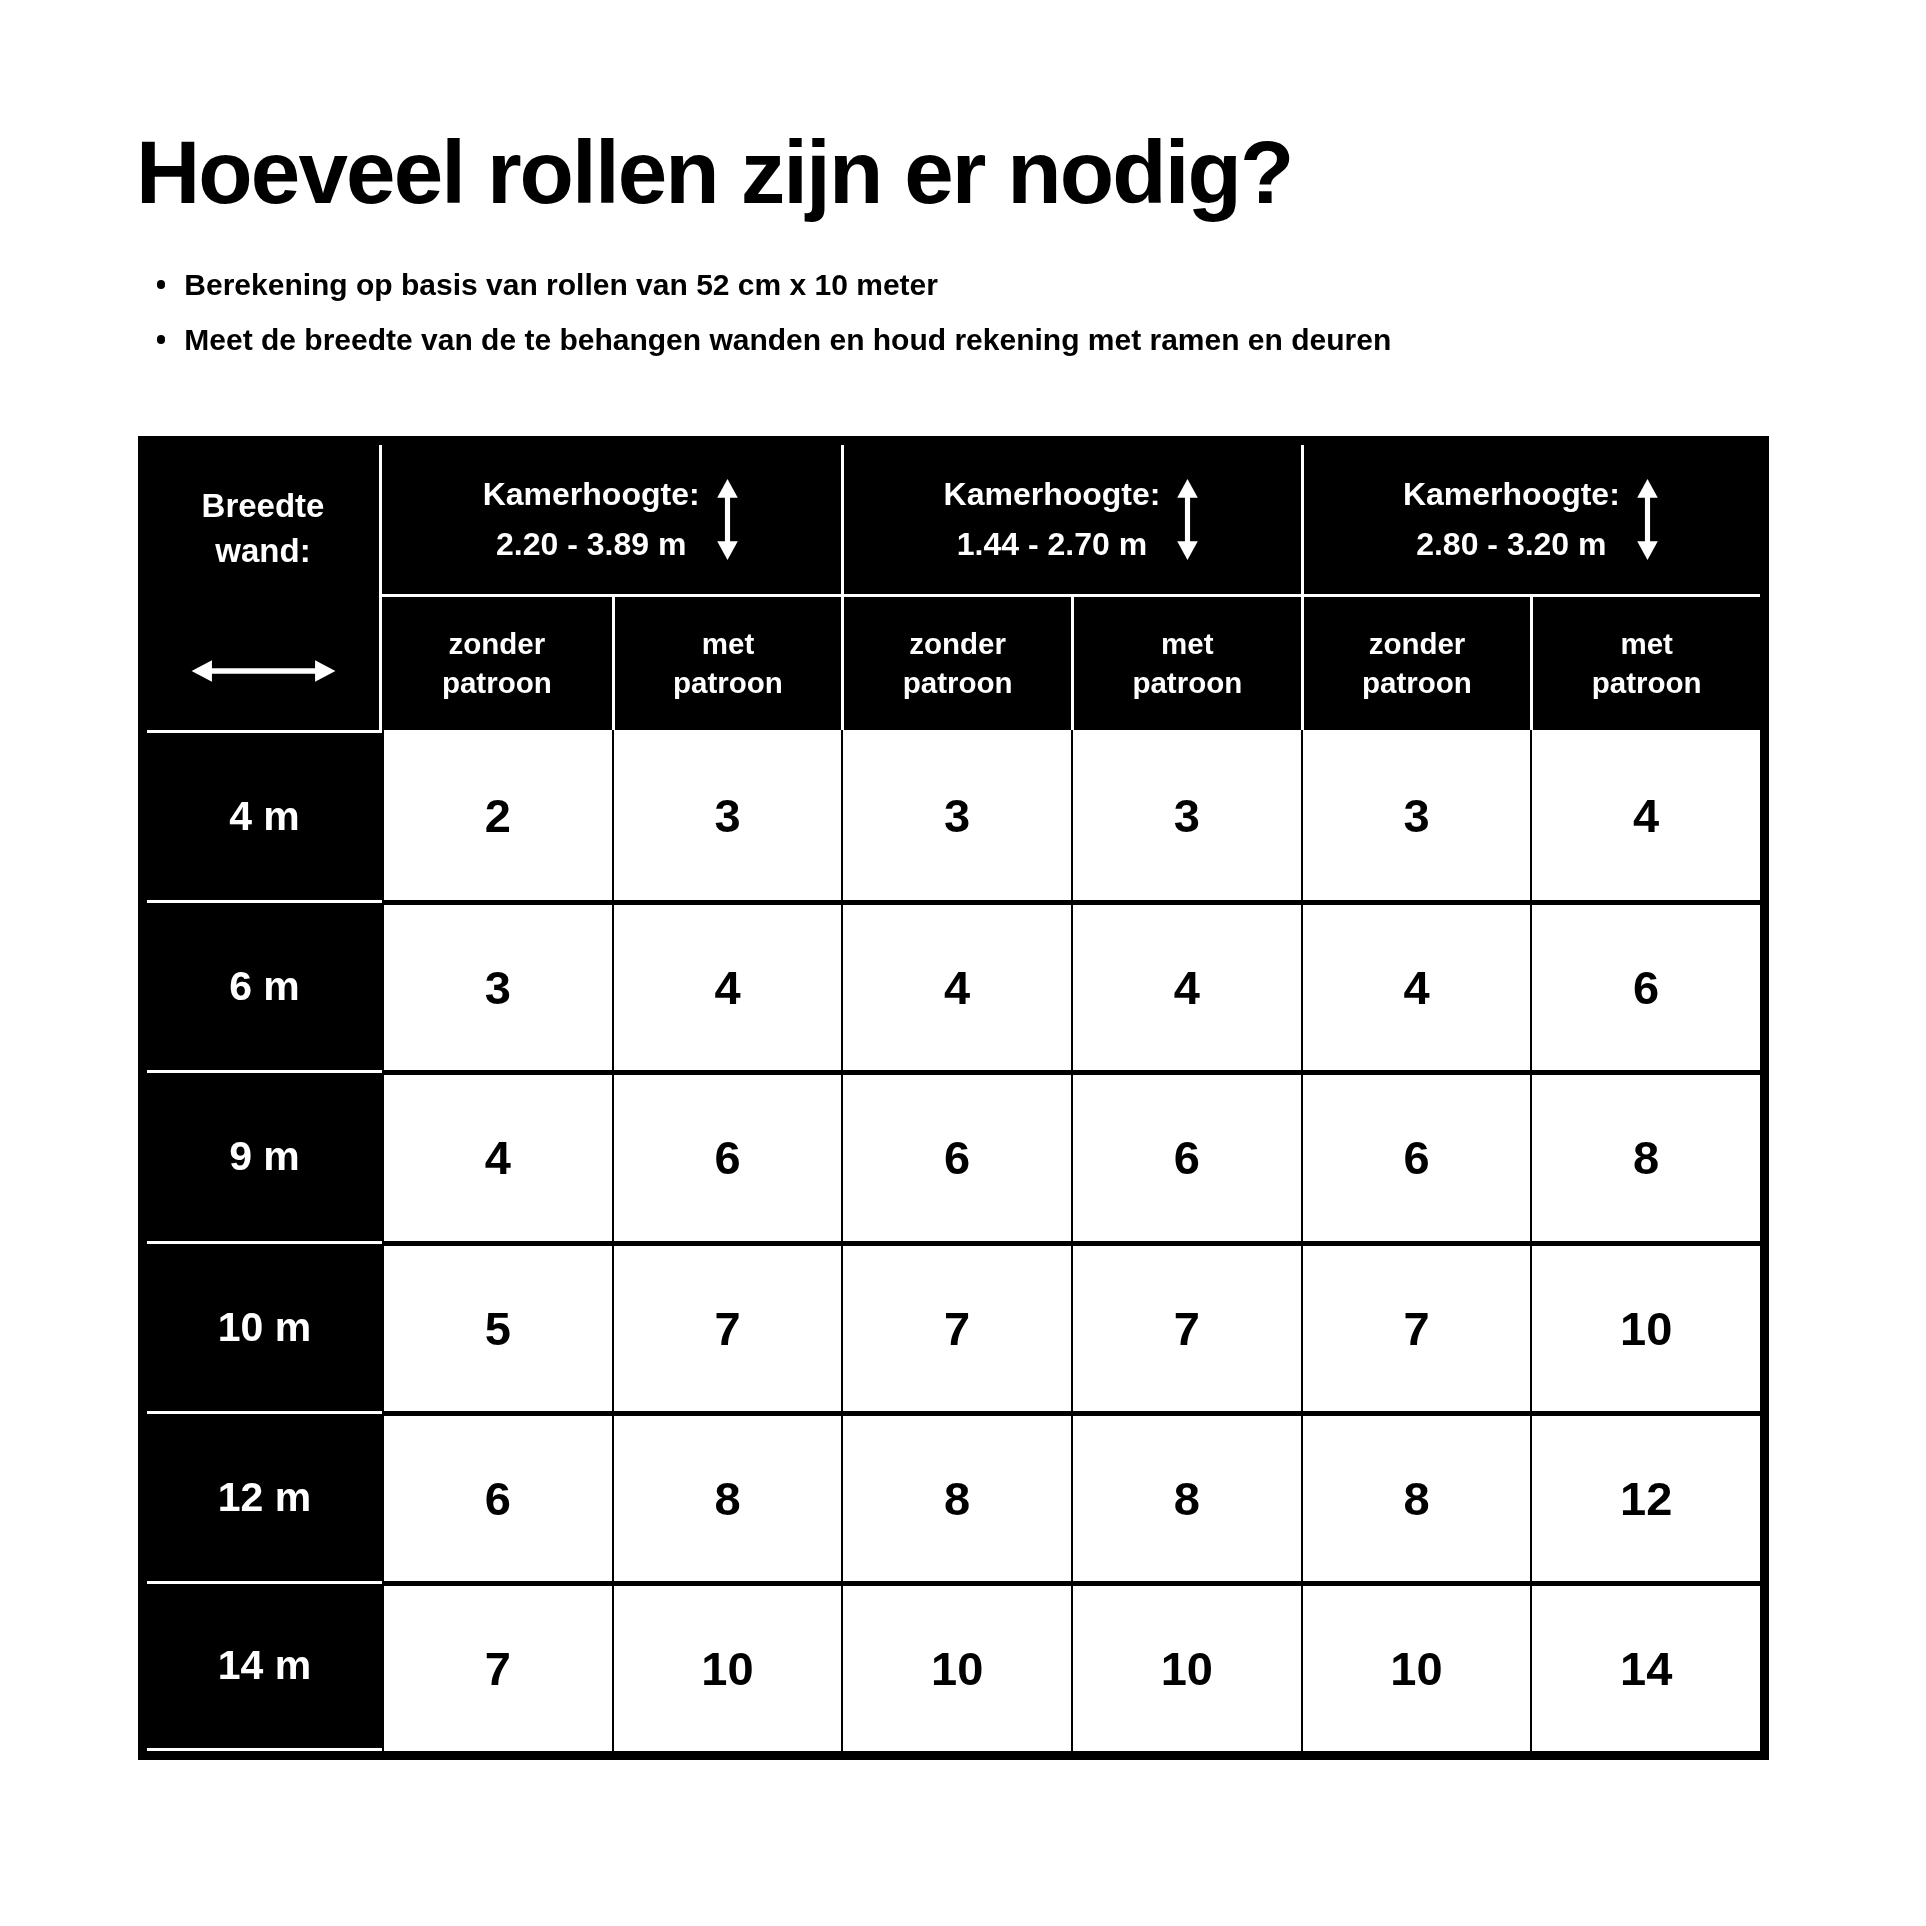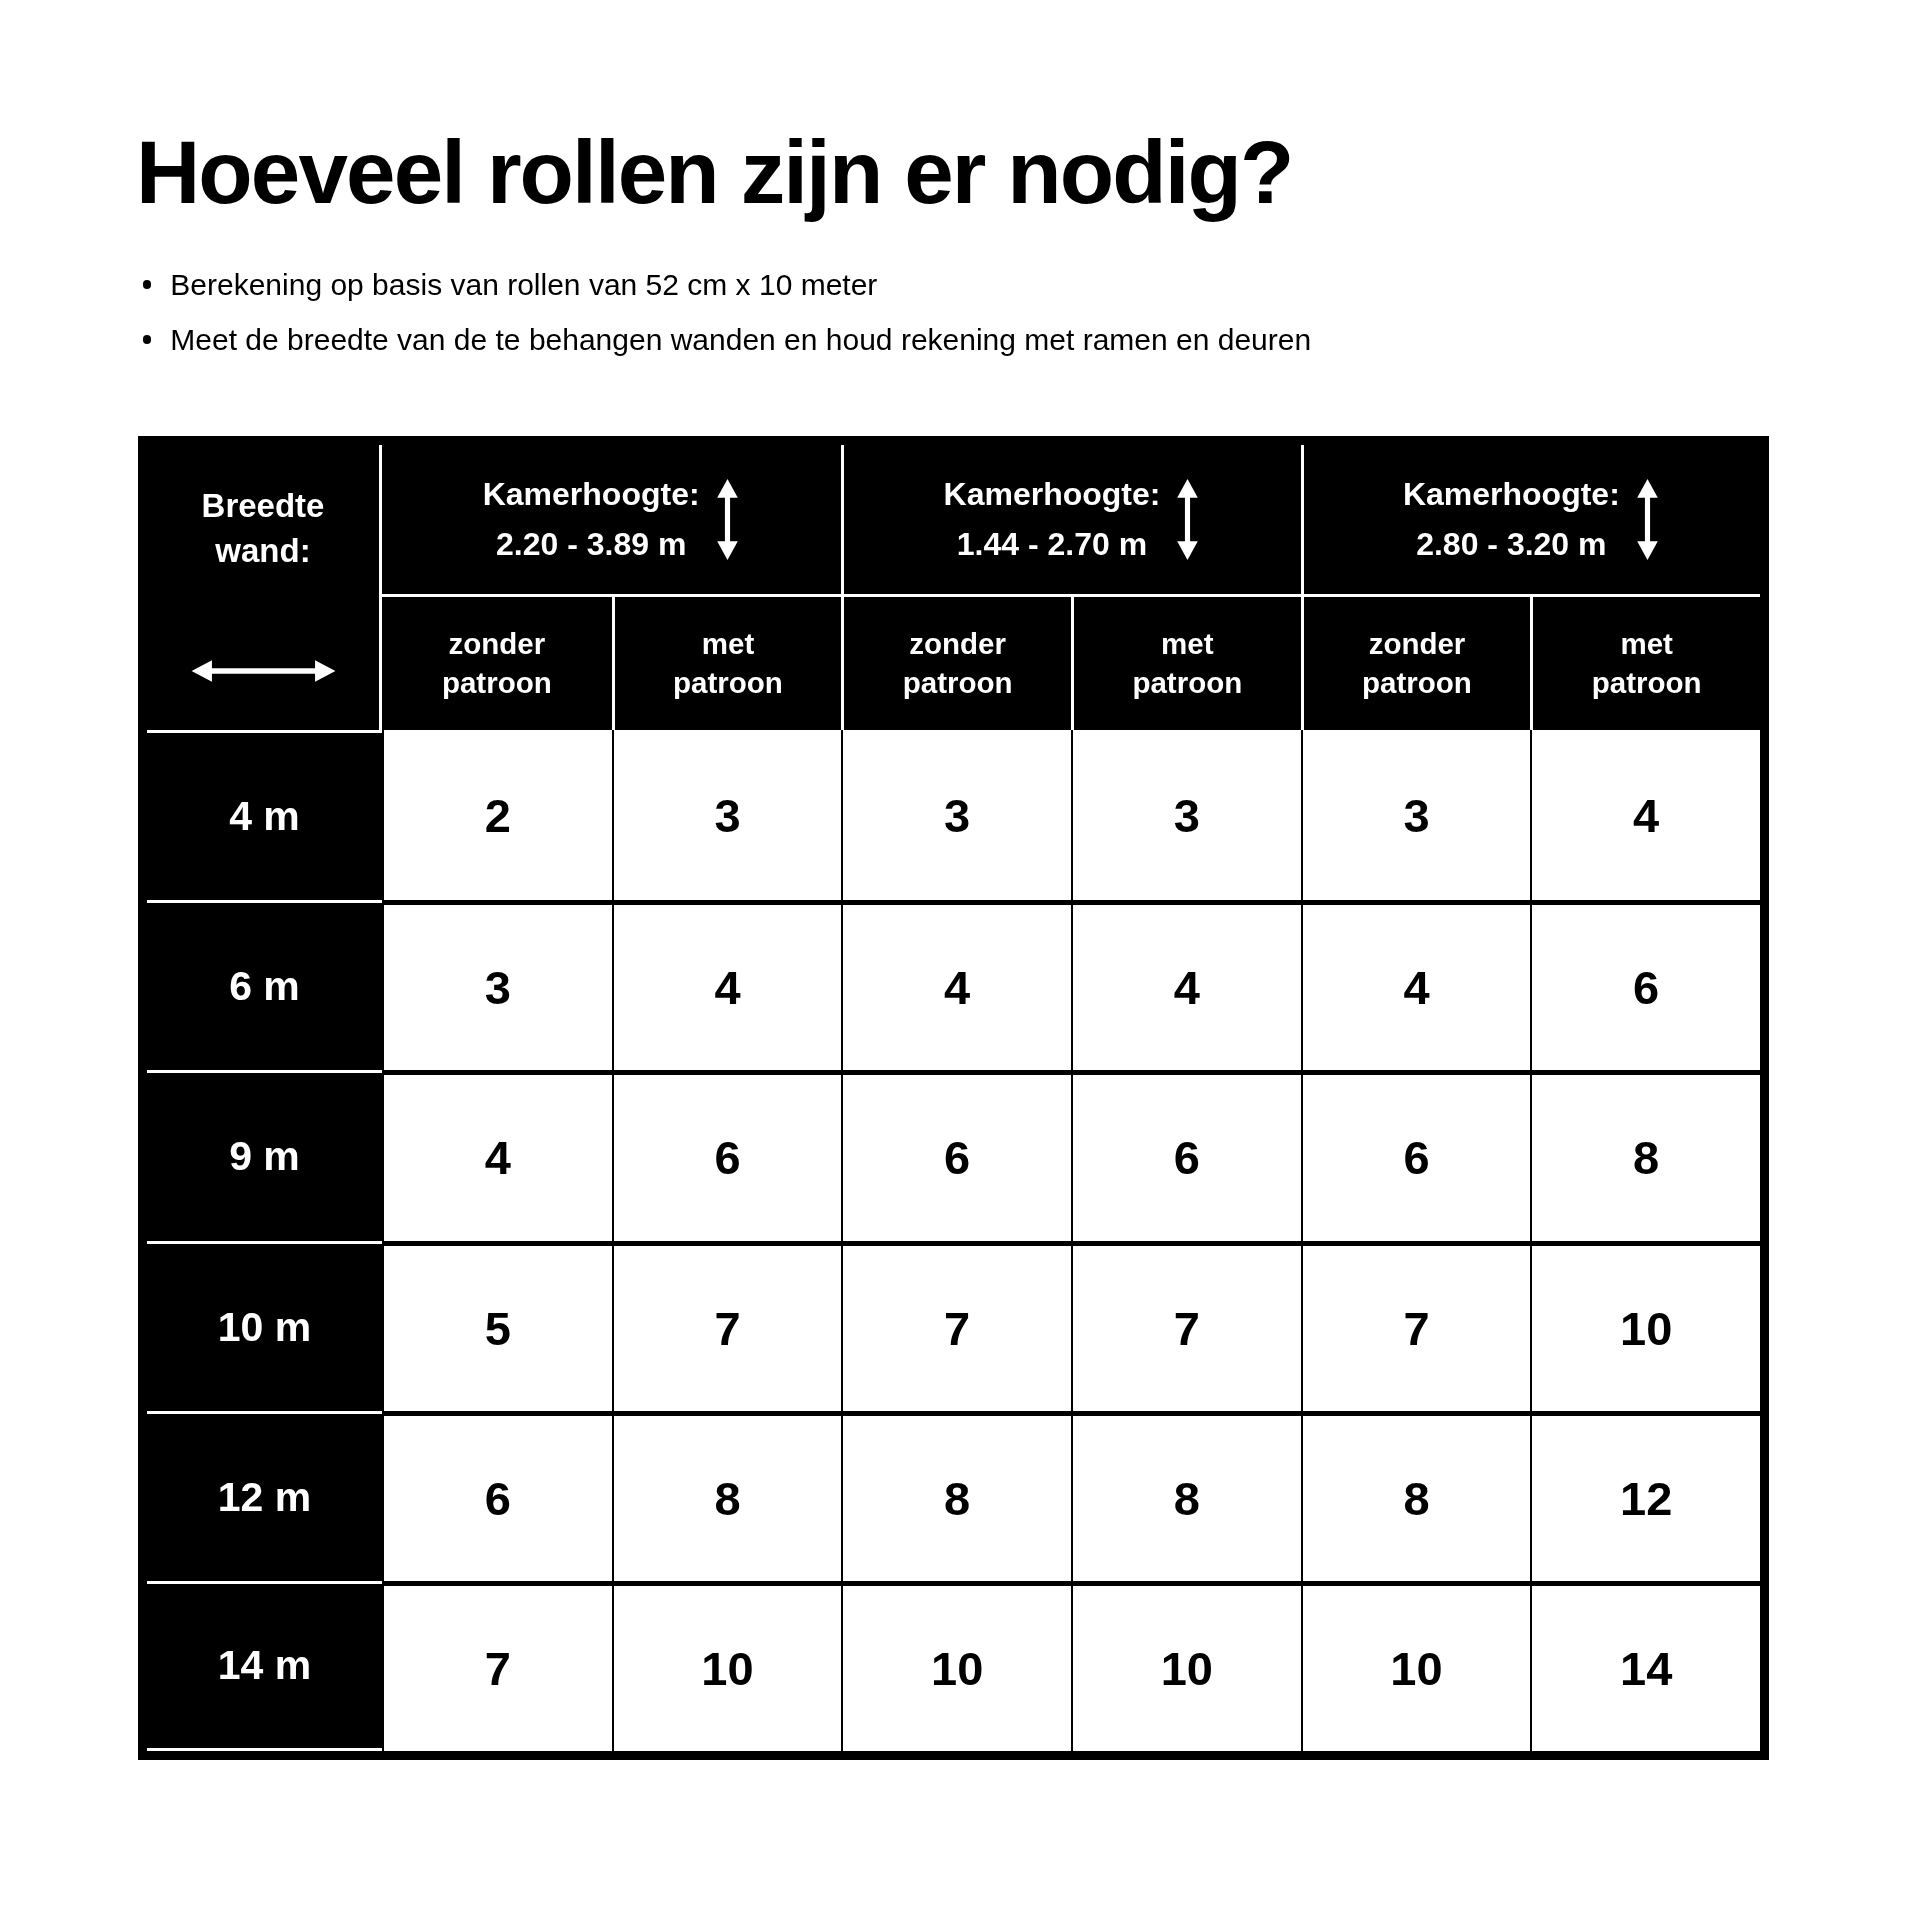--- a/index.html
+++ b/index.html
@@ -18,22 +18,23 @@
     left: 136px;
     top: 101px;
     font-size: 89px;
     font-weight: bold;
     letter-spacing: -1.9px;
     line-height: 1.05;
     white-space: nowrap;
   }
   .bullets {
     position: absolute;
-    left: 143px;
+    left: 157px;
     top: 232px;
+    font-weight: bold;
   }
   .bullet {
     display: flex;
     align-items: center;
     height: 55px;
     font-size: 30px;
     line-height: 1.2;
   }
   .bullet .dot {
     width: 8.3px;

